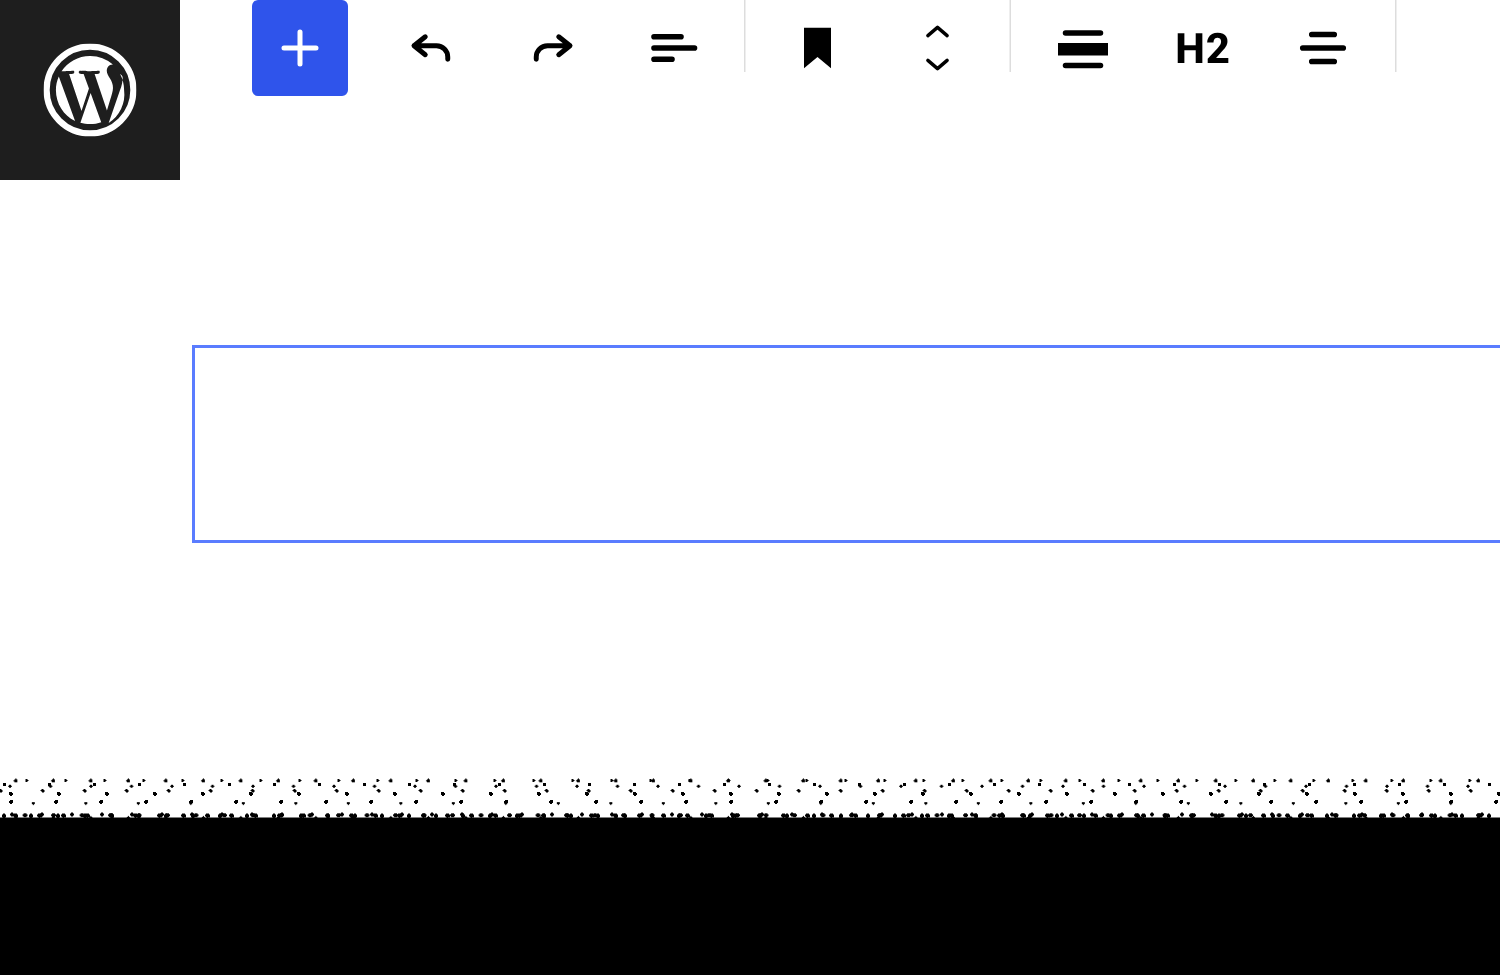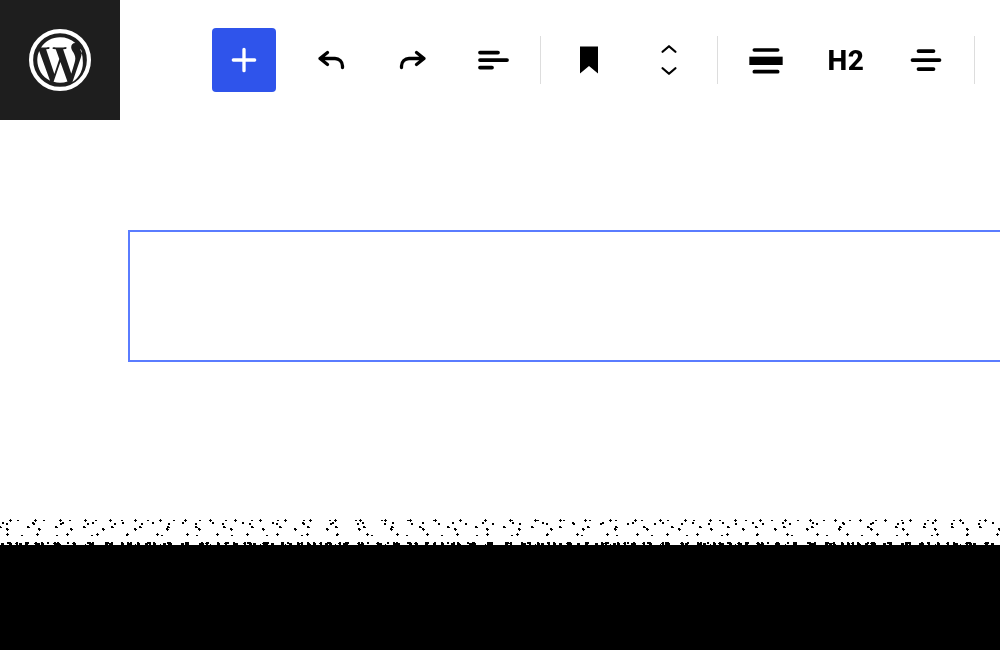--- a/index.html
+++ b/index.html
@@ -29,25 +29,24 @@
       align-items: center;
       justify-content: center;
       flex-shrink: 0;
     }
     .wp-logo svg {
       width: 62px;
       height: 62px;
     }
     .toolbar {
       display: flex;
-      align-items: center;
+      align-items: flex-start;
       height: 120px;
-      padding-left: 64px;
+      padding-left: 48px;
       gap: 0;
-      margin-left: 28px;
     }
     .toolbar-btn {
       width: 80px;
       height: 64px;
       display: flex;
       align-items: center;
       justify-content: center;
       cursor: pointer;
       border: none;
       background: transparent;

